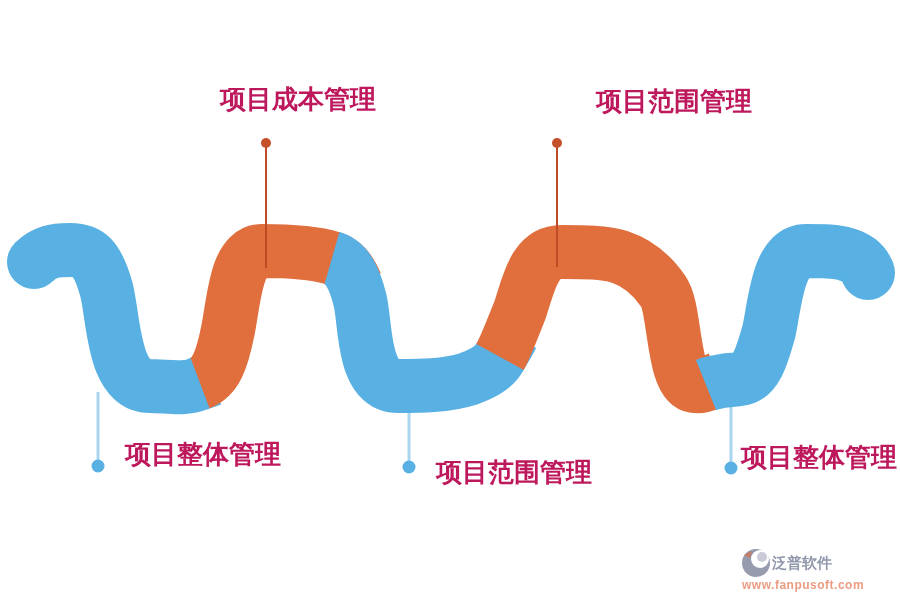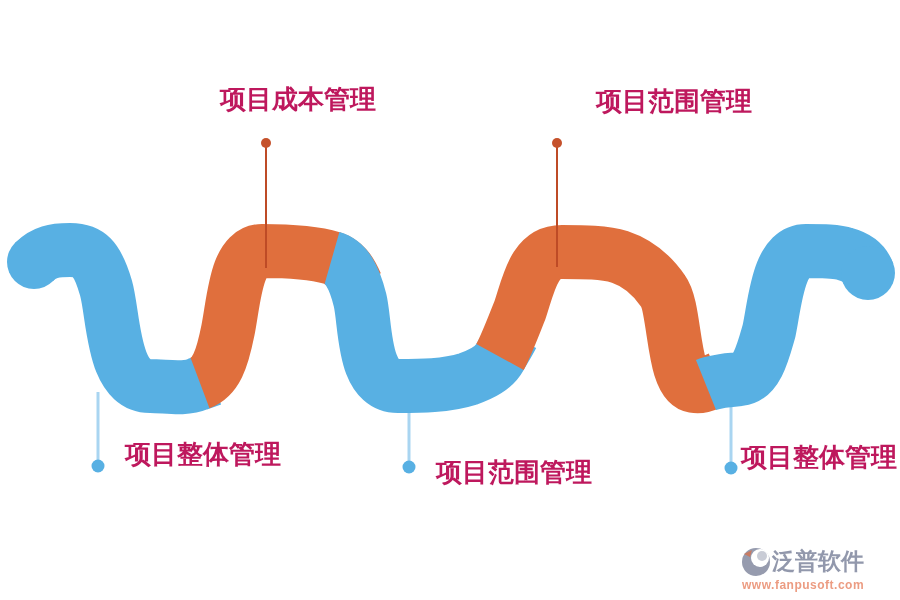--- a/index.html
+++ b/index.html
@@ -34,21 +34,21 @@
     right: 8px;
     bottom: 8px;
     width: 150px;
     text-align: left;
   }
   .wm-row {
     display: flex;
     align-items: center;
   }
   .wm-brand {
-    font-size: 23px;
+    font-size: 15px;
     font-weight: bold;
     color: #9298AC;
     margin-left: 2px;
     white-space: nowrap;
   }
   .wm-url {
     font-size: 12px;
     font-weight: bold;
     color: #EC9C82;
     letter-spacing: 0.5px;

